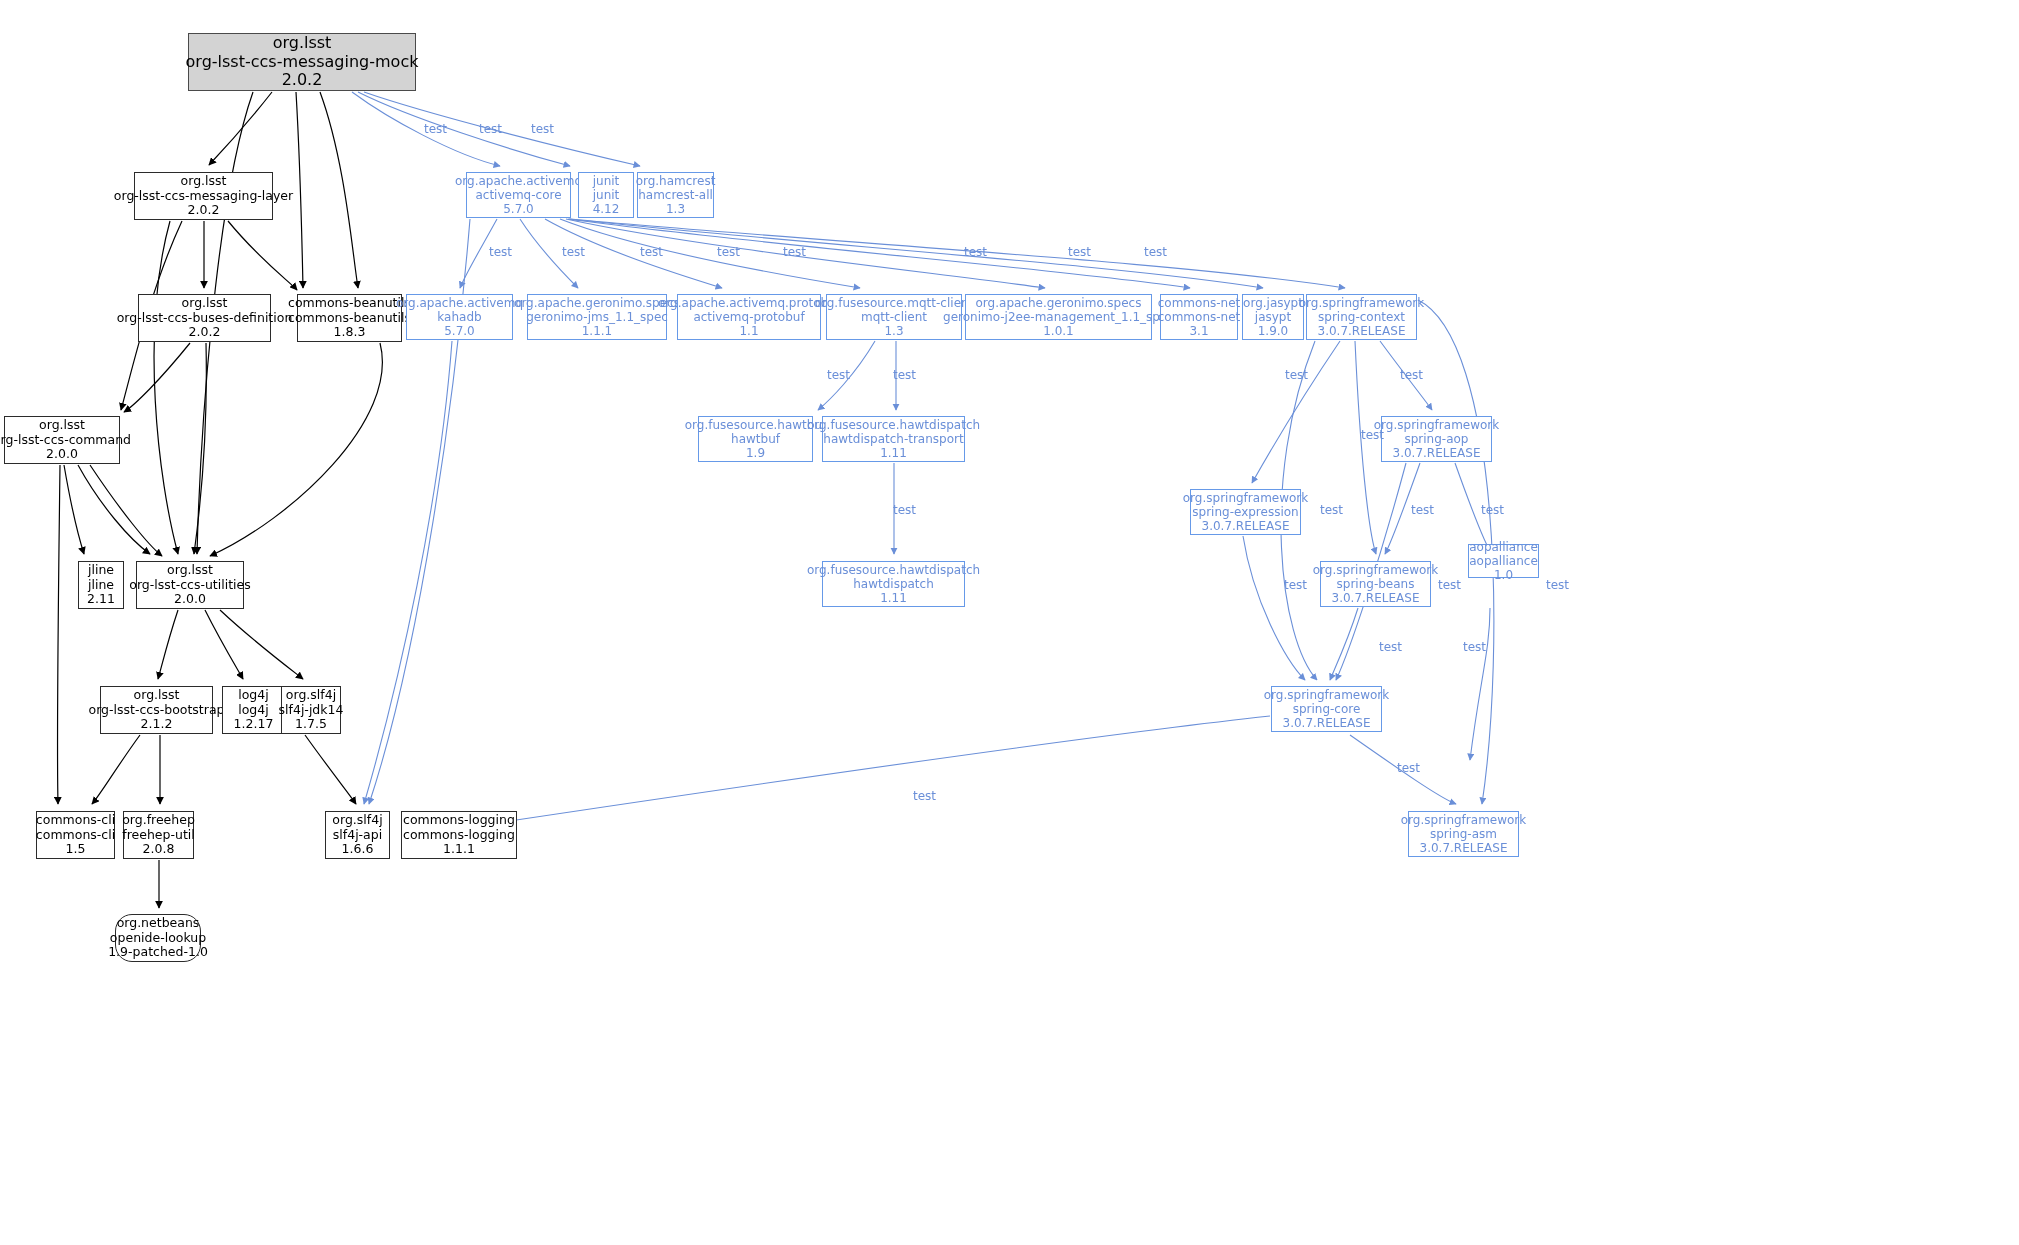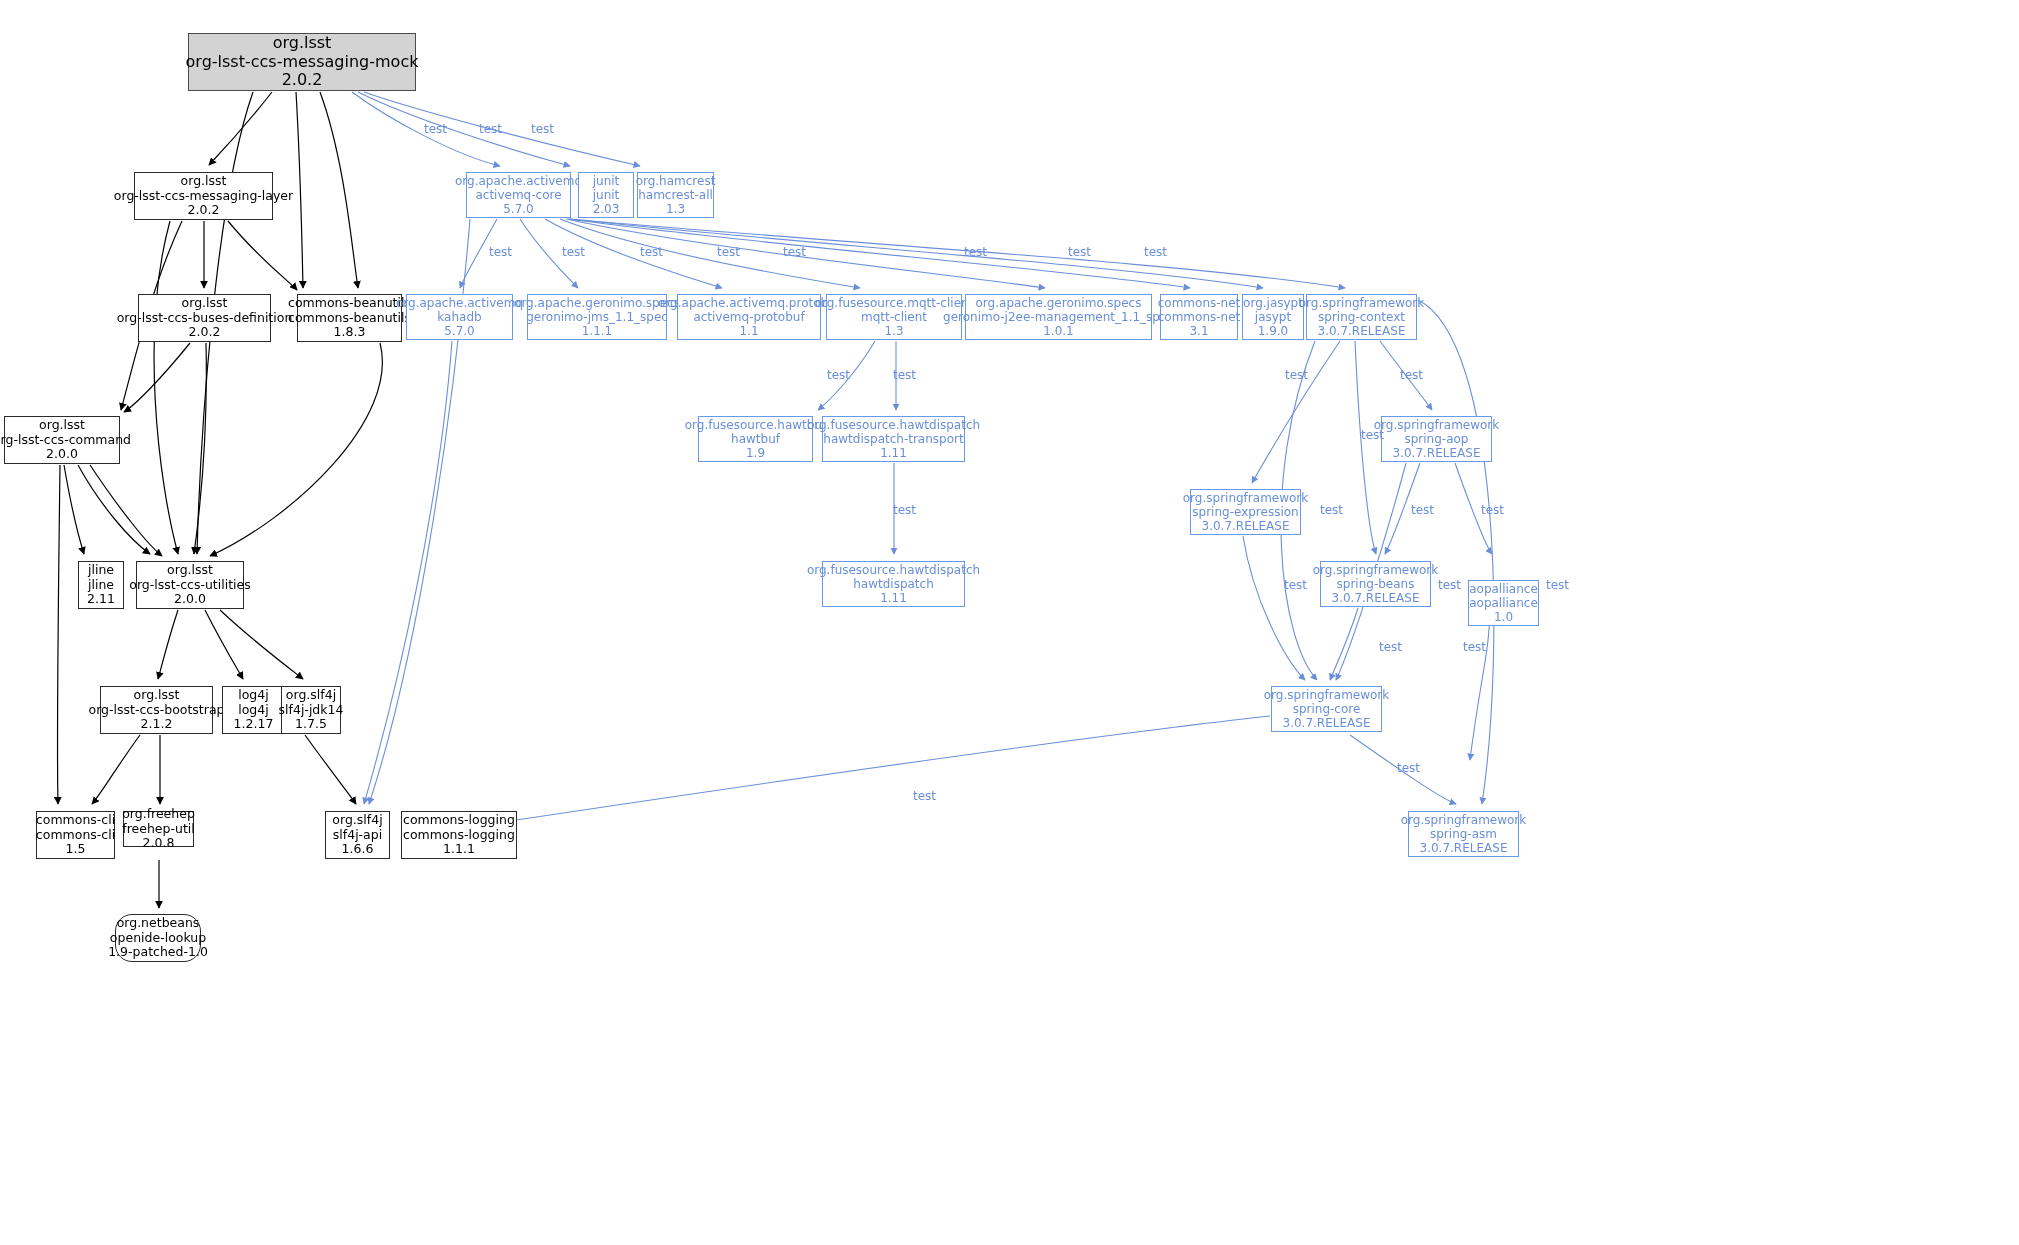--- a/index.html
+++ b/index.html
@@ -211,21 +211,21 @@
       <div class="node black" style="left: 281px; top: 686px; width: 60px; height: 48px;">
         <span class="l1">org.slf4j</span>
         <span class="l2">slf4j-jdk14</span>
         <span class="l3">1.7.5</span>
       </div>
       <div class="node black" style="left: 36px; top: 811px; width: 79px; height: 48px;">
         <span class="l1">commons-cli</span>
         <span class="l2">commons-cli</span>
         <span class="l3">1.5</span>
       </div>
-      <div class="node black" style="left: 123px; top: 811px; width: 71px; height: 36px;">
+      <div class="node black" style="left: 123px; top: 811px; width: 71px; height: 48px;">
         <span class="l1">org.freehep</span>
         <span class="l2">freehep-util</span>
         <span class="l3">2.0.8</span>
       </div>
       <div class="node black" style="left: 325px; top: 811px; width: 65px; height: 48px;">
         <span class="l1">org.slf4j</span>
         <span class="l2">slf4j-api</span>
         <span class="l3">1.6.6</span>
       </div>
       <div class="node black" style="left: 401px; top: 811px; width: 116px; height: 48px;">
@@ -239,21 +239,21 @@
         <span class="l3">1.9-patched-1.0</span>
       </div>
       <div class="node blue" style="left: 466px; top: 172px; width: 105px; height: 46px;">
         <span class="l1">org.apache.activemq</span>
         <span class="l2">activemq-core</span>
         <span class="l3">5.7.0</span>
       </div>
       <div class="node blue" style="left: 578px; top: 172px; width: 56px; height: 46px;">
         <span class="l1">junit</span>
         <span class="l2">junit</span>
-        <span class="l3">2.03</span>
+        <span class="l3">4.12</span>
       </div>
       <div class="node blue" style="left: 637px; top: 172px; width: 77px; height: 46px;">
         <span class="l1">org.hamcrest</span>
         <span class="l2">hamcrest-all</span>
         <span class="l3">1.3</span>
       </div>
       <div class="node blue" style="left: 406px; top: 294px; width: 107px; height: 46px;">
         <span class="l1">org.apache.activemq</span>
         <span class="l2">kahadb</span>
         <span class="l3">5.7.0</span>
@@ -316,21 +316,21 @@
       <div class="node blue" style="left: 1190px; top: 489px; width: 111px; height: 46px;">
         <span class="l1">org.springframework</span>
         <span class="l2">spring-expression</span>
         <span class="l3">3.0.7.RELEASE</span>
       </div>
       <div class="node blue" style="left: 1320px; top: 561px; width: 111px; height: 46px;">
         <span class="l1">org.springframework</span>
         <span class="l2">spring-beans</span>
         <span class="l3">3.0.7.RELEASE</span>
       </div>
-      <div class="node blue" style="left: 1468px; top: 580px; width: 71px; height: 46px;">
+      <div class="node blue" style="left: 1468px; top: 544px; width: 71px; height: 34px;">
         <span class="l1">aopalliance</span>
         <span class="l2">aopalliance</span>
         <span class="l3">1.0</span>
       </div>
       <div class="node blue" style="left: 1271px; top: 686px; width: 111px; height: 46px;">
         <span class="l1">org.springframework</span>
         <span class="l2">spring-core</span>
         <span class="l3">3.0.7.RELEASE</span>
       </div>
       <div class="node blue" style="left: 1408px; top: 811px; width: 111px; height: 46px;">

